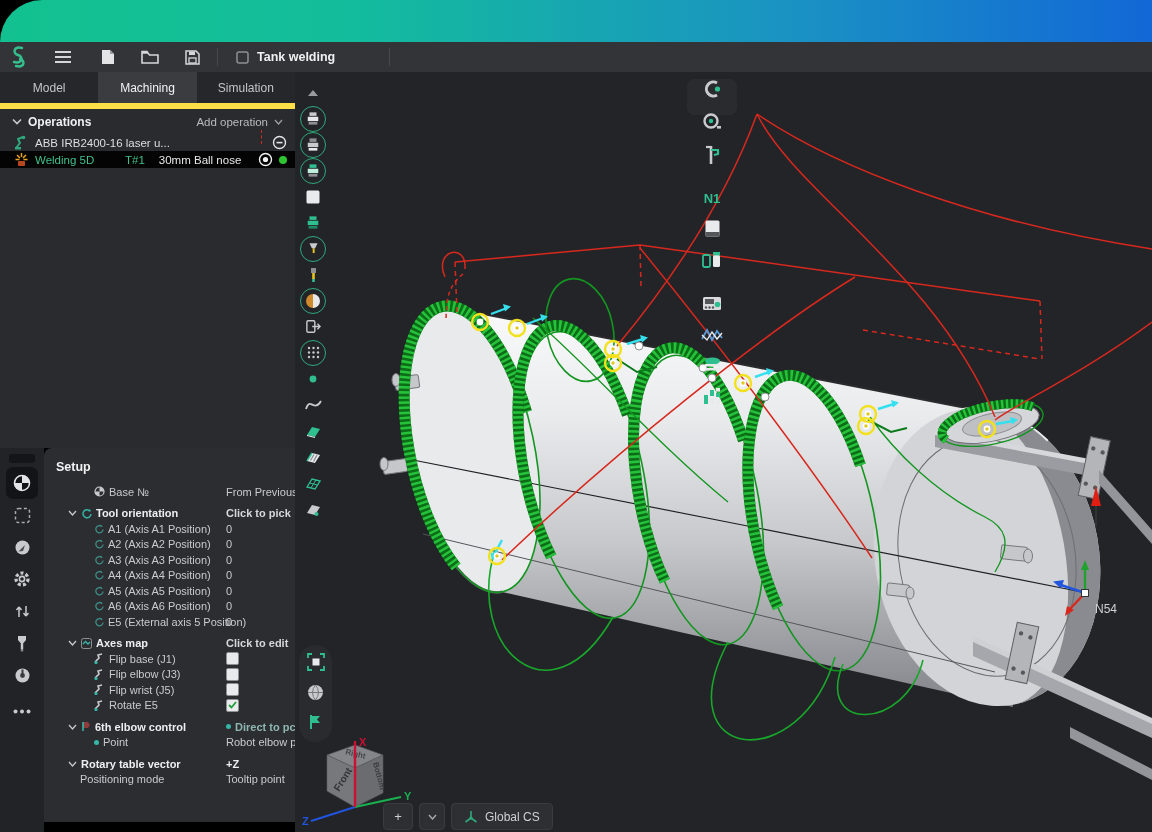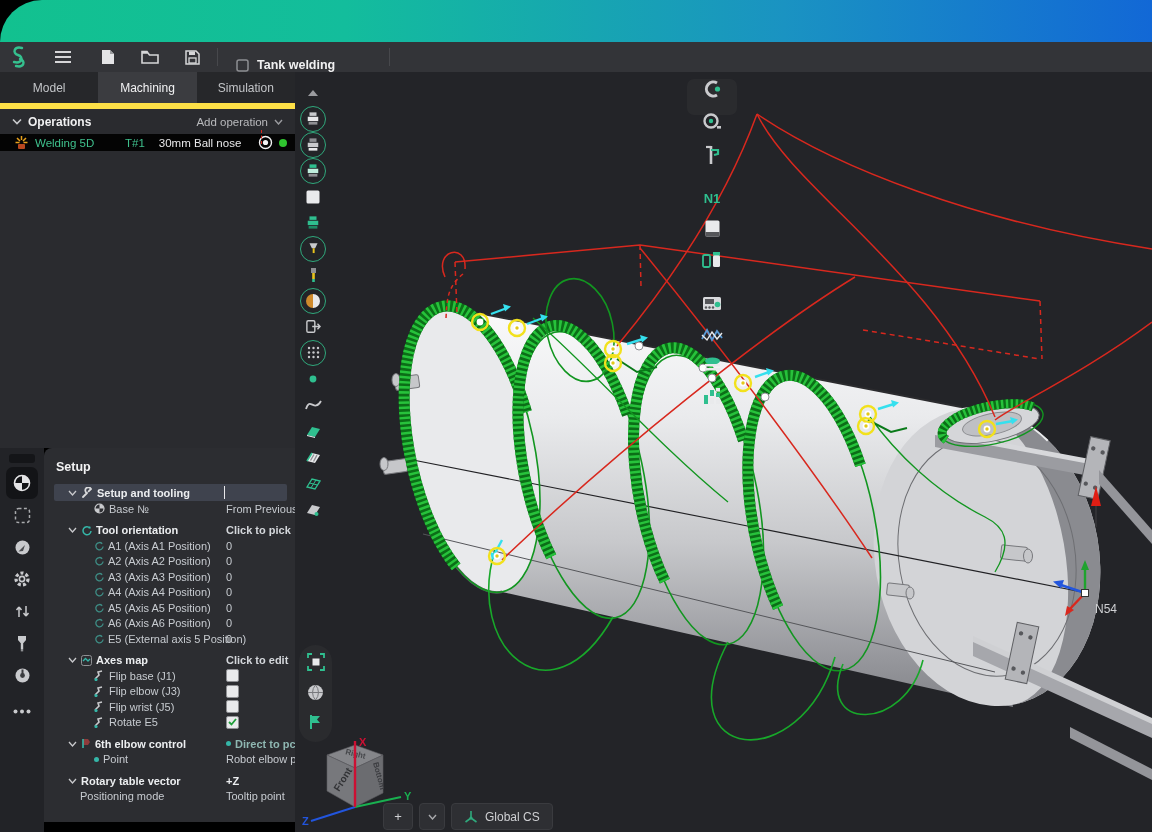--- a/index.html
+++ b/index.html
@@ -10,21 +10,21 @@
 
   
   #topstrip{left:0;top:0;width:1152px;height:42px;
     background:linear-gradient(90deg,#12c18f 0%,#13bd9c 30%,#1a93c2 68%,#1268d6 100%);
     border-top-left-radius:46px;}
 
   
   #titlebar{left:0;top:42px;width:1152px;height:30px;background:#333438;display:flex;align-items:center;}
   #titlebar .tbtn{display:flex;align-items:center;justify-content:center;height:30px;padding:0 9px;cursor:pointer;}
   .vsep{width:1px;height:18px;background:#47484c;margin:0 4px;}
-  #doc-tab{display:flex;align-items:flex-end;gap:8px;padding:0 14px;height:30px;color:#f0f0f1;font-size:12.5px;font-weight:bold;}
+  #doc-tab{display:flex;align-items:center;gap:8px;padding:0 14px;height:30px;color:#f0f0f1;font-size:12.5px;font-weight:bold;}
 
   
   #leftpanel{left:0;top:72px;width:295px;height:376px;background:#2a2b2f;border-right:1px solid #1c1d1f;}
   #tabs{display:flex;height:31px;background:#26272a;border-bottom:6px solid #fde047;}
   .tab{flex:1;display:flex;align-items:center;justify-content:center;font-size:12px;color:#c3c5c8;cursor:pointer;}
   .tab.active{background:#3b3c40;color:#f2f2f3;}
   #linksrow{display:flex;align-items:center;height:36px;padding:0 12px;gap:9px;}
   .toggle{width:30px;height:15px;border-radius:8px;background:#2fa97c;position:relative;cursor:pointer;}
   .toggle .knob{position:absolute;left:2px;top:1.5px;width:12px;height:12px;border-radius:50%;background:#fff;}
   #linksrow .lbl{color:#e8e8ea;font-size:12px;}
@@ -138,20 +138,33 @@
       </svg>
       <span class="title">Operations</span>
       <div class="spacer"></div>
       <span class="addop">Add operation</span>
       <svg width="9" height="6" viewBox="0 0 9 6">
         <path d="M1,1 L4.5,5 L8,1" fill="none" stroke="#9a9b9f" stroke-width="1.4"></path>
       </svg>
     </div>
 
     <div style="position:relative;">
+      <div class="treerow">
+        <svg width="15" height="15" viewBox="0 0 15 15">
+          <path d="M2,13 L6,8 L4,4 L9,2" fill="none" stroke="#2fa97c" stroke-width="2" stroke-linejoin="round"></path>
+          <rect x="1" y="12" width="6" height="2.5" fill="#2fa97c"></rect>
+            <circle cx="9.5" cy="2.5" r="1.8" fill="#2fa97c"></circle>
+        </svg>
+        <span class="tname">ABB IRB2400-16 laser u...</span>
+        <div class="spacer"></div>
+        <svg width="15" height="15" viewBox="0 0 15 15">
+          <circle cx="7.5" cy="7.5" r="6" fill="none" stroke="#e4e4e6" stroke-width="1.4"></circle>
+          <rect x="4.5" y="6.8" width="6" height="1.6" fill="#e4e4e6"></rect>
+        </svg>
+      </div>
       <div class="treerow sel">
         <svg width="15" height="15" viewBox="0 0 15 15">
           <path d="M7.5,1 v4 M3,3 l3,3 M12,3 l-3,3 M1.5,7.5 h4 M13.5,7.5 h-4" stroke="#e8a11c" stroke-width="1.5"></path>
           <rect x="4" y="9" width="7" height="5" rx="1" fill="#b8471f"></rect>
         </svg>
         <span class="tname" style="width:84px;">Welding 5D</span>
         <span style="color:#3fc08d;">T#1</span>
         <span style="color:#e8e8ea;margin-left:8px;">30mm Ball nose</span>
         <div class="spacer"></div>
         <svg width="15" height="15" viewBox="0 0 15 15">
@@ -215,32 +228,20 @@
         <circle cx="2.5" cy="2.5" r="2" fill="#c9cacd"></circle>
           <circle cx="9" cy="2.5" r="2" fill="#c9cacd"></circle>
           <circle cx="15.5" cy="2.5" r="2" fill="#c9cacd"></circle>
       </svg>
     </div>
   </div>
 
   <div id="setup" class="abs">
     <div class="ptitle">Setup</div>
 
-    <div class="srow hdr hl">
-      <span class="rl ind1">
-        <svg width="9" height="6" viewBox="0 0 9 6">
-            <path d="M1,1 L4.5,5 L8,1" fill="none" stroke="#c9cacd" stroke-width="1.3"></path>
-          </svg>
-        <svg width="12" height="12" viewBox="0 0 12 12">
-            <path d="M2,10 L6,6 M6,6 a3,3 0 1 1 4,-4 l-2.4,2.4" fill="none" stroke="#d8d9db" stroke-width="1.8" stroke-linecap="round"></path>
-          </svg>
-        <span>Setup and tooling</span>
-      </span>
-      <span class="rv"></span>
-    </div>
 
     <div class="srow">
       <span class="rl ind3">
         <svg width="11" height="11" viewBox="0 0 11 11">
           <circle cx="5.5" cy="5.5" r="4.5" fill="none" stroke="#c9cacd" stroke-width="1.2"></circle>
           <path d="M5.5,5.5 L5.5,1 A4.5,4.5 0 0 1 10,5.5 Z M5.5,5.5 L5.5,10 A4.5,4.5 0 0 1 1,5.5 Z" fill="#c9cacd"></path>
         </svg>
         <span>Base №</span>
       </span>
       <span class="rv">From Previous</span>

